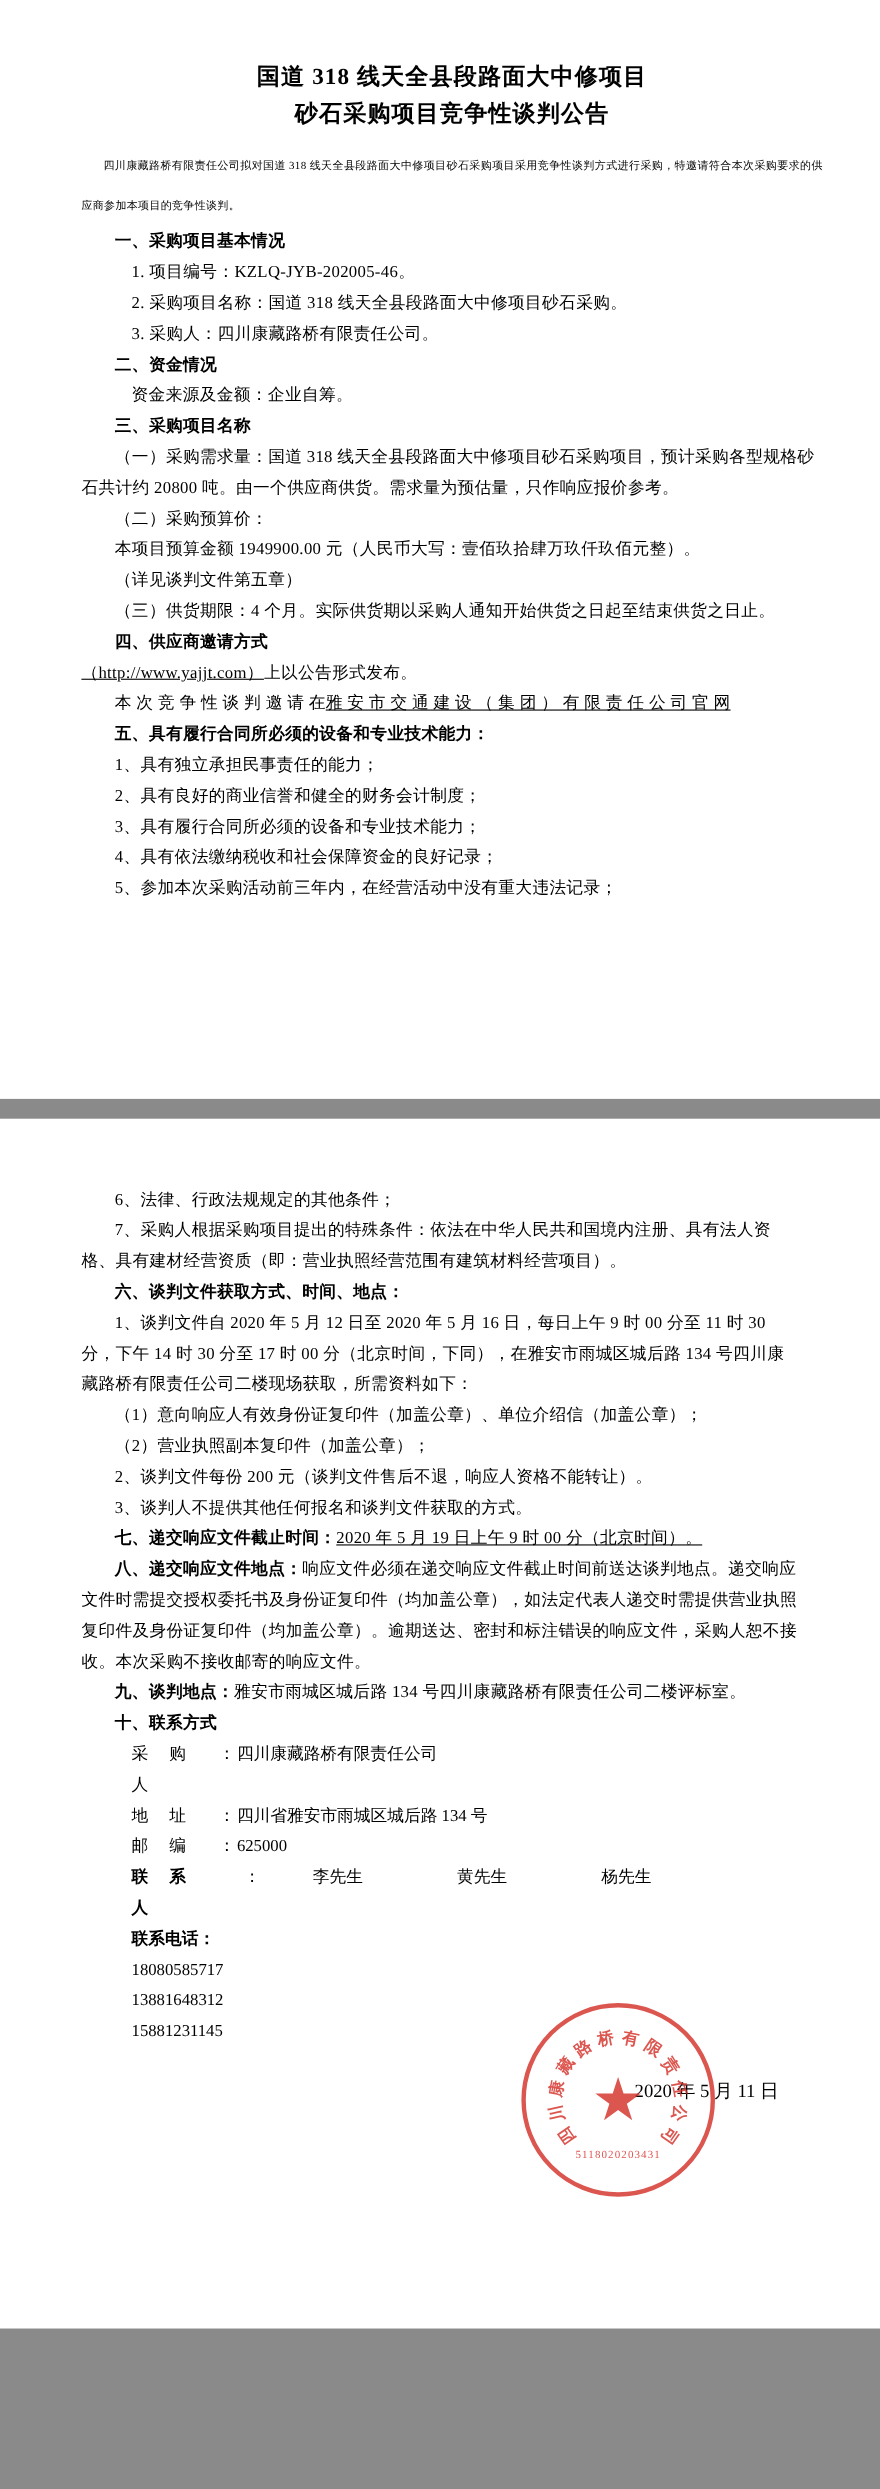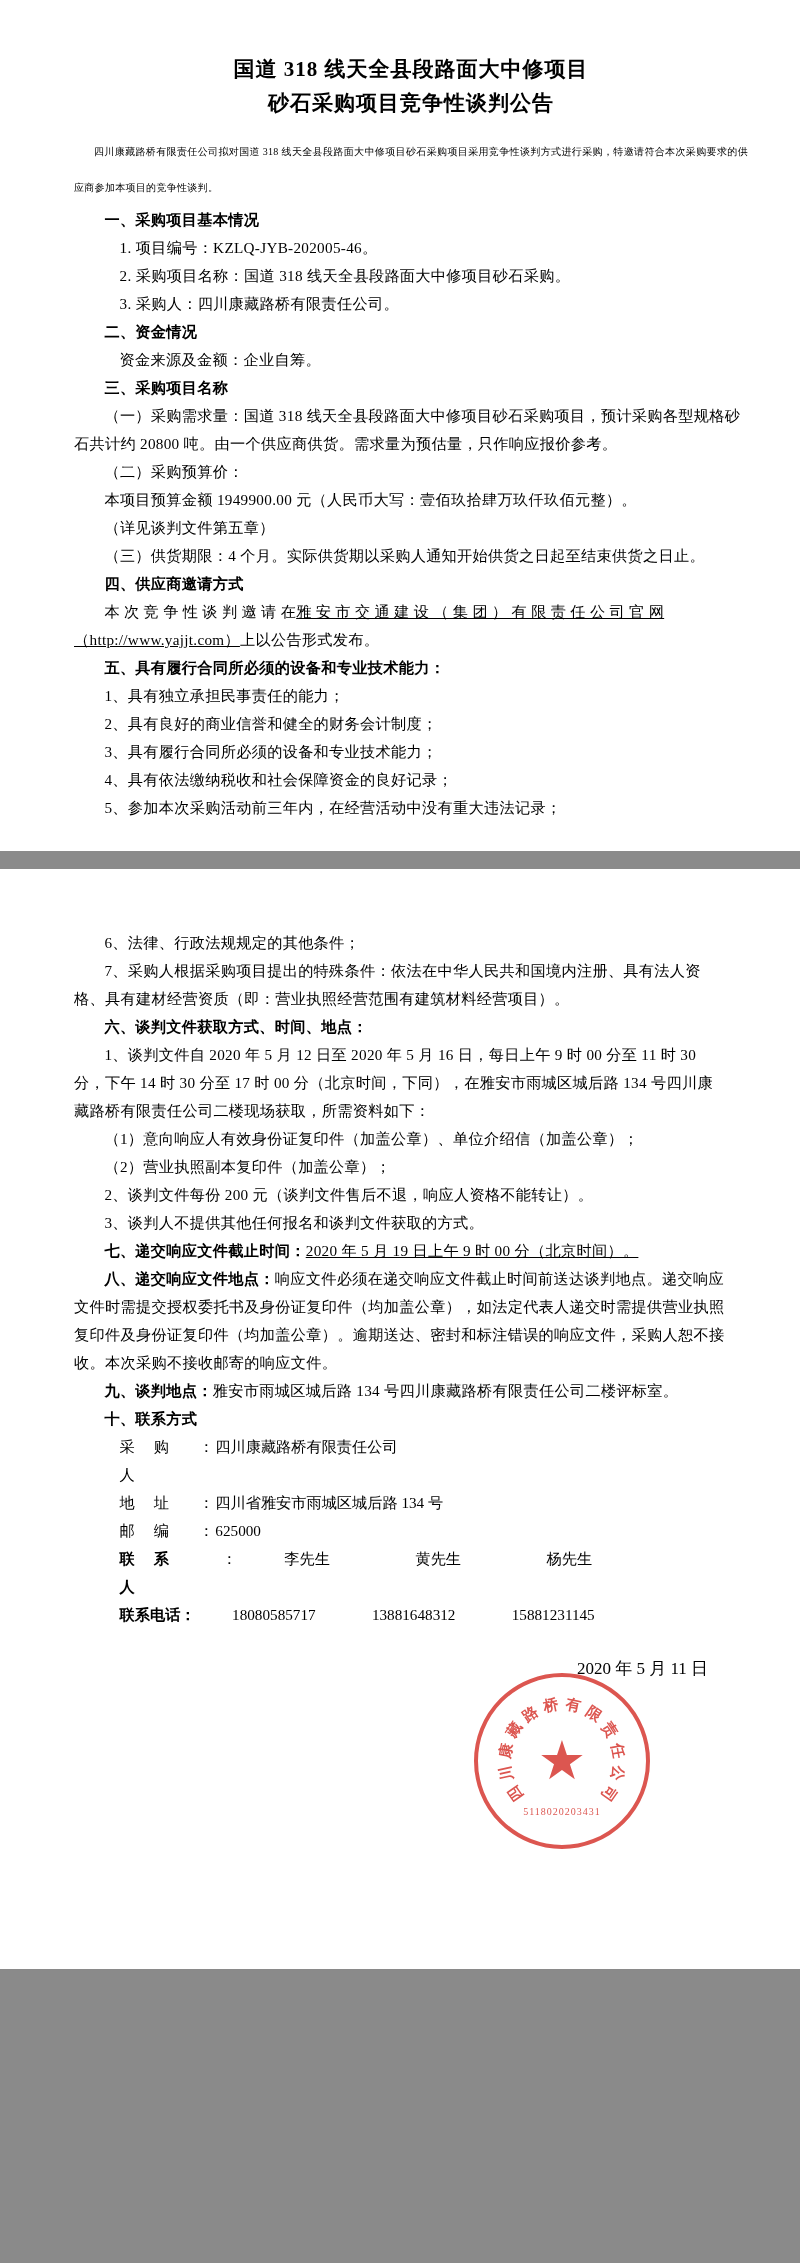--- a/index.html
+++ b/index.html
@@ -10,21 +10,21 @@
   body {
     width: 800px;
     font-family: "Liberation Serif", "DejaVu Serif", serif;
   }
   .page {
     width: 800px;
     background: #ffffff;
     position: relative;
     box-sizing: border-box;
   }
-  .page1 { height: 851px; padding: 52px 52px 0 74px; }
+  .page1 { height: 999px; padding: 52px 52px 0 74px; }
   .gap { height: 18px; background: #8a8a8a; }
   .page2 { height: 1100px; padding: 60px 74px 0 74px; }
 
   .doc-title {
     text-align: center;
     font-size: 21px;
     font-weight: bold;
     letter-spacing: 1px;
     line-height: 34px;
     margin: 0;
@@ -89,20 +89,21 @@
     flex: 0 0 auto;
     letter-spacing: 0.5em;
   }
   .contact-sep { flex: 0 0 auto; width: 1.1em; }
   .contact-val { flex: 1 1 auto; }
   .phone-row {
     display: flex;
     padding-left: 3em;
     font-size: 15.2px;
     line-height: 28px;
+    flex-direction: column;
   }
   .phone-label { flex: 0 0 auto; width: 7.4em; font-weight: bold; }
   .phone-val { flex: 0 0 auto; width: 9.2em; }
   .names-row { display: flex; padding-left: 3em; font-size: 15.2px; line-height: 28px; gap: 23px;}
   .names-label { flex: 0 0 auto; width: 5.2em; letter-spacing: 0.5em; font-weight: bold;}
   .names-sep { flex: 0 0 auto; width: 1.1em; }
   .name-val { flex: 0 0 auto; width: 5.6em; margin-left: 23px; }
 
   .date-line {
     text-align: right;
@@ -177,22 +178,22 @@
   <p class="item">资金来源及金额：企业自筹。</p>
 
   <p class="sec-head">三、采购项目名称</p>
   <p class="item2">（一）采购需求量：国道 318 线天全县段路面大中修项目砂石采购项目，预计采购各型规格砂石共计约 20800 吨。由一个供应商供货。需求量为预估量，只作响应报价参考。</p>
   <p class="item2">（二）采购预算价：</p>
   <p class="item2">本项目预算金额 1949900.00 元（人民币大写：壹佰玖拾肆万玖仟玖佰元整）。</p>
   <p class="item2">（详见谈判文件第五章）</p>
   <p class="item2">（三）供货期限：4 个月。实际供货期以采购人通知开始供货之日起至结束供货之日止。</p>
 
   <p class="sec-head">四、供应商邀请方式</p>
+  <p class="item2 noindent" style="text-indent:0;"><span class="uline">（http://www.yajjt.com）</span><span>上以公告形式发布。</span></p>
   <p class="item2"><span>本 次 竞 争 性 谈 判 邀 请 在</span><span class="uline">雅 安 市 交 通 建 设 （ 集 团 ） 有 限 责 任 公 司 官 网</span></p>
-  <p class="item2 noindent" style="text-indent:0;"><span class="uline">（http://www.yajjt.com）</span><span>上以公告形式发布。</span></p>
 
   <p class="sec-head">五、具有履行合同所必须的设备和专业技术能力：</p>
   <p class="item2">1、具有独立承担民事责任的能力；</p>
   <p class="item2">2、具有良好的商业信誉和健全的财务会计制度；</p>
   <p class="item2">3、具有履行合同所必须的设备和专业技术能力；</p>
   <p class="item2">4、具有依法缴纳税收和社会保障资金的良好记录；</p>
   <p class="item2">5、参加本次采购活动前三年内，在经营活动中没有重大违法记录；</p>
 
 </div>
 

